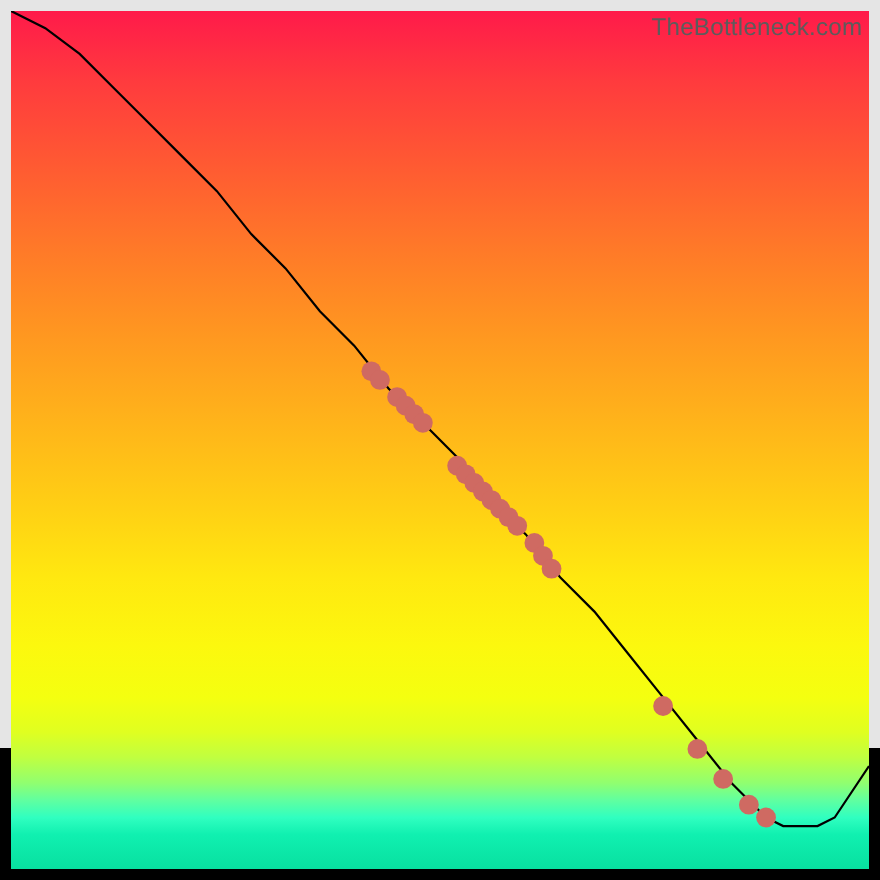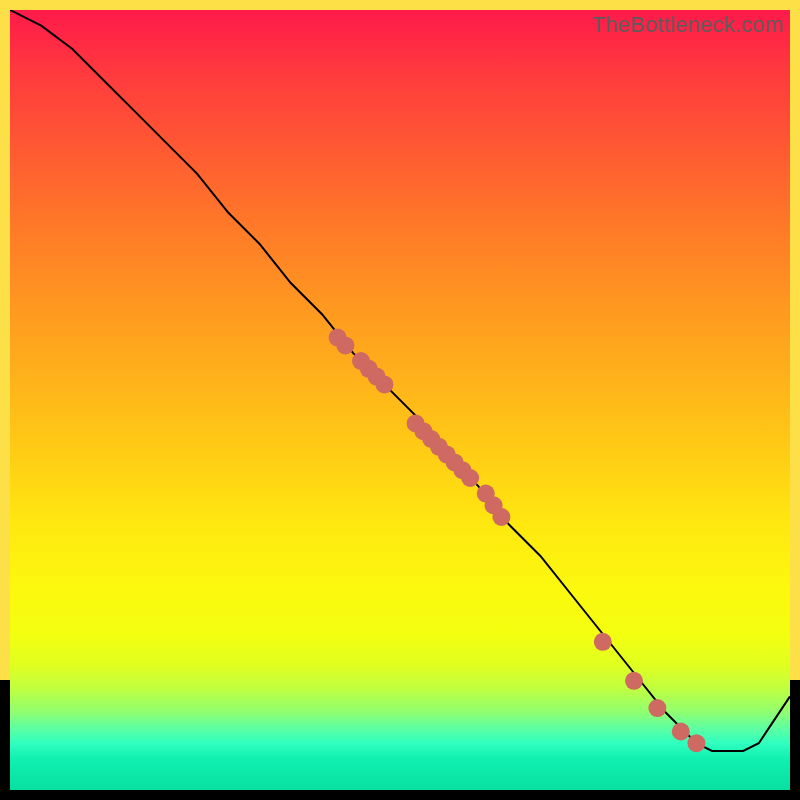--- a/index.html
+++ b/index.html
@@ -8,21 +8,21 @@
     width: 800px;
     height: 800px;
     overflow: hidden;
     background: #000;
     font-family: Arial, Helvetica, sans-serif;
   }
   .frame {
     position: relative;
     width: 800px;
     height: 680px;
-    background: #fde047;
+    background: #e5e5e5;
   }
   .plot {
     position: absolute;
     left: 10px;
     top: 10px;
     width: 780px;
     height: 780px;
     overflow: hidden;
   }
   .gradient {

